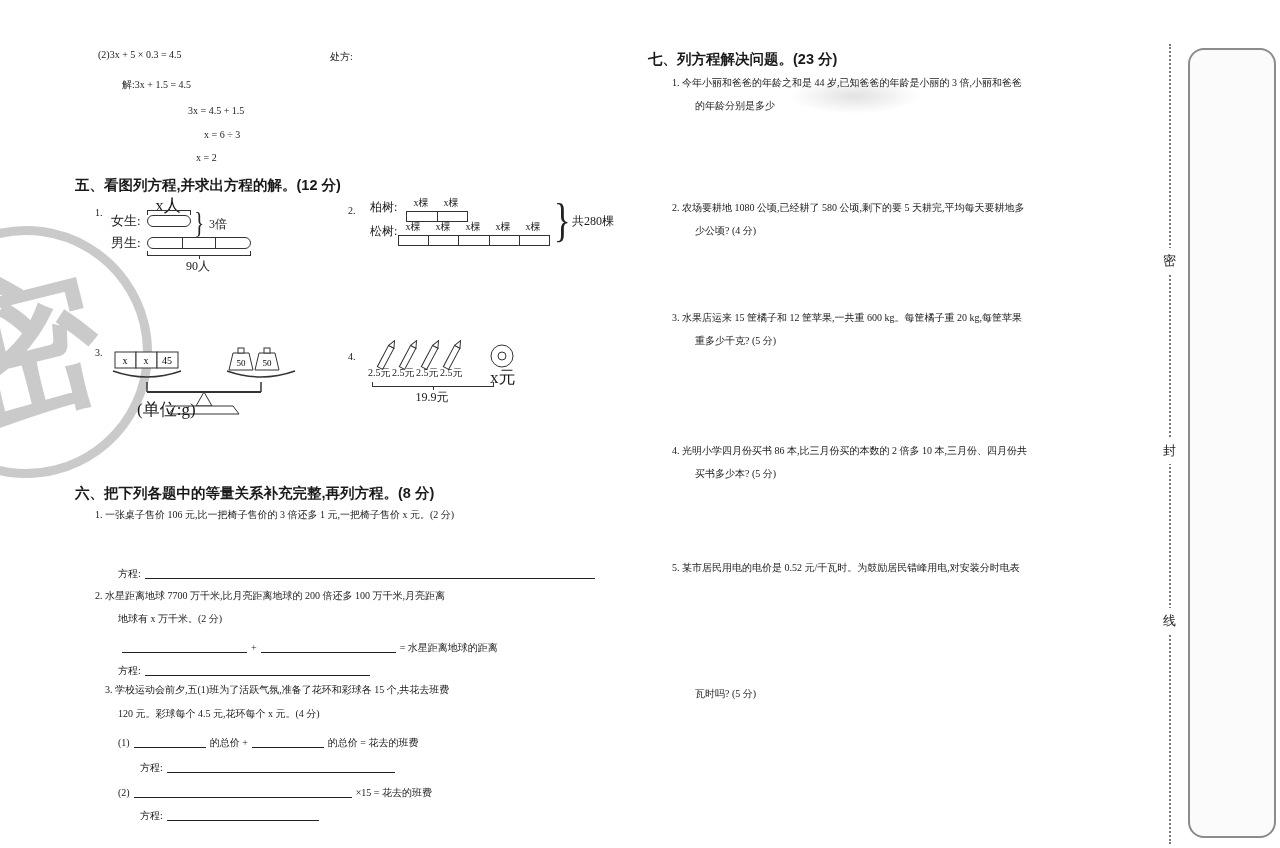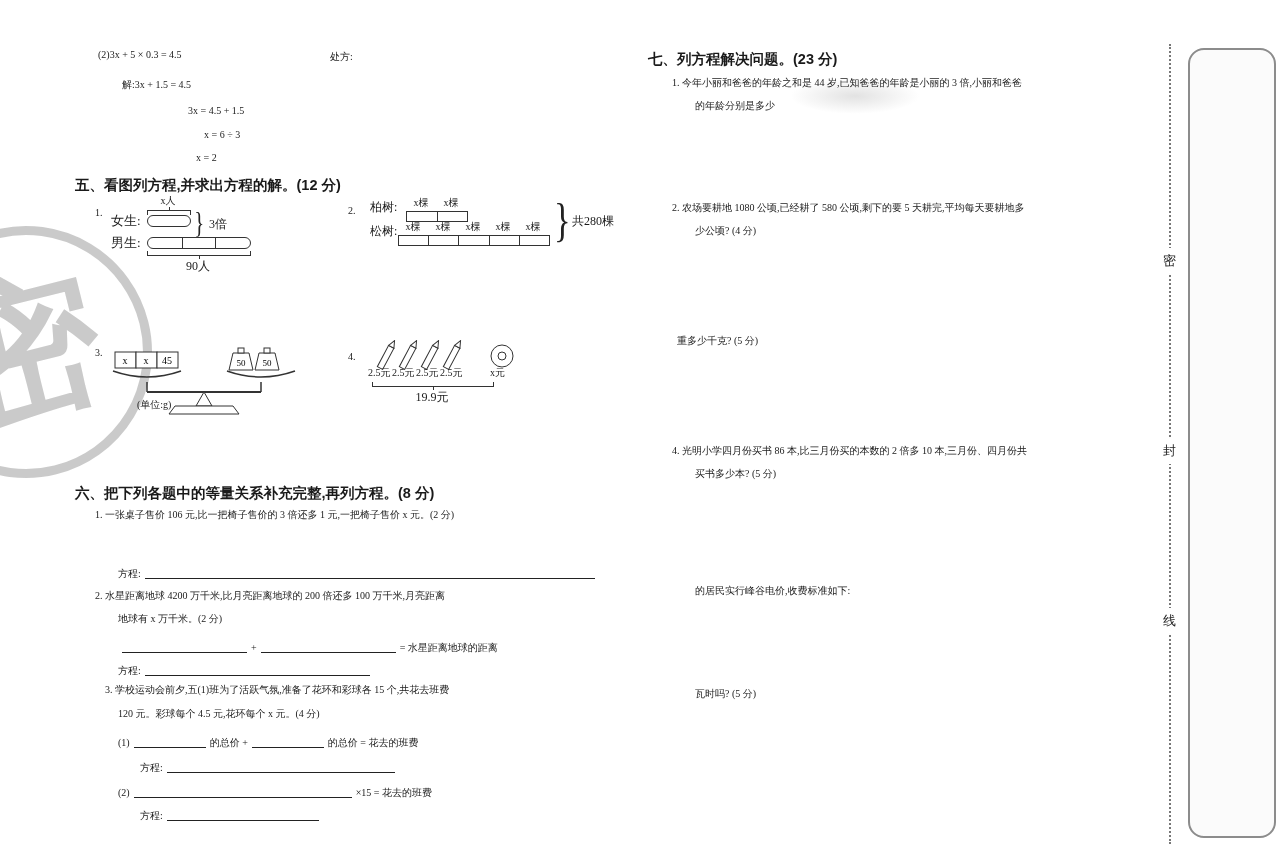--- a/index.html
+++ b/index.html
@@ -2,21 +2,21 @@
 <html><head>
 <meta charset="utf-8">
 <style>
   html,body{margin:0;padding:0;background:#e8e8e8;}
   .page{position:relative;width:1280px;height:848px;background:#ffffff;overflow:hidden;
         font-family:"Liberation Serif","DejaVu Serif",serif;color:#1a1a1a;}
   .abs{position:absolute;}
   .t{font-size:10px;white-space:nowrap;line-height:1.35;}
   .t13{font-size:13px;white-space:nowrap;}
   .t12{font-size:12px;white-space:nowrap;}
-  .t11{font-size:10px;white-space:nowrap;}
+  .t11{font-size:17px;white-space:nowrap;}
   .t10{font-size:10px;white-space:nowrap;}
   .bold{font-weight:700;font-family:"Liberation Sans","DejaVu Sans",sans-serif;font-size:14.5px;}
   .blank{display:inline-block;border-bottom:1px solid #222;height:15px;vertical-align:-2px;margin:0 4px;}
   .capsule{border:1px solid #333;border-radius:6px;background:#fff;}
   .seg-line{position:absolute;top:0;bottom:0;width:1px;background:#333;}
   .ubrace{border-left:1px solid #333;border-right:1px solid #333;border-bottom:1px solid #333;height:4px;}
   .ubrace::after{content:"";position:absolute;left:50%;top:4px;width:1px;height:4px;background:#333;}
   .obrace{border-left:1px solid #333;border-right:1px solid #333;border-top:1px solid #333;height:4px;}
   .obrace::after{content:"";position:absolute;left:50%;top:-4px;width:1px;height:4px;background:#333;}
   .rbrace{font-size:46px;line-height:1;color:#222;transform:scaleX(.75);transform-origin:left center;}
@@ -156,21 +156,21 @@
     <span class="abs t12" style="left:24px;top:49px;width:120px;text-align:center">19.9元</span>
   </div>
 
   <div class="abs bold" style="left:75px;top:484px">六、把下列各题中的等量关系补充完整,再列方程。(8 分)</div>
 
   <div class="abs t" style="left:95px;top:508px">1. 一张桌子售价 106 元,比一把椅子售价的 3 倍还多 1 元,一把椅子售价 x 元。(2 分)</div>
   <div class="abs t" style="left:118px;top:563px">
     <span>方程:</span><span class="blank" style="width:450px"></span>
   </div>
 
-  <div class="abs t" style="left:95px;top:589px">2. 水星距离地球 4200 万千米,比月亮距离地球的 200 倍还多 100 万千米,月亮距离</div>
+  <div class="abs t" style="left:95px;top:589px">2. 水星距离地球 7700 万千米,比月亮距离地球的 200 倍还多 100 万千米,月亮距离</div>
   <div class="abs t" style="left:118px;top:612px">地球有 x 万千米。(2 分)</div>
   <div class="abs t" style="left:118px;top:637px">
     <span class="blank" style="width:125px"></span><span>+</span><span class="blank" style="width:135px"></span><span>= 水星距离地球的距离</span>
   </div>
   <div class="abs t" style="left:118px;top:660px">
     <span>方程:</span><span class="blank" style="width:225px"></span>
   </div>
 
   <div class="abs t" style="left:105px;top:683px">3. 学校运动会前夕,五(1)班为了活跃气氛,准备了花环和彩球各 15 个,共花去班费</div>
   <div class="abs t" style="left:118px;top:707px">120 元。彩球每个 4.5 元,花环每个 x 元。(4 分)</div>
@@ -189,26 +189,27 @@
 
   <div class="abs bold" style="left:648px;top:50px">七、列方程解决问题。(23 分)</div>
 
   <div class="smudge" style="left:790px;top:78px;width:130px;height:36px"></div>
   <div class="abs t" style="left:672px;top:76px">1. 今年小丽和爸爸的年龄之和是 44 岁,已知爸爸的年龄是小丽的 3 倍,小丽和爸爸</div>
   <div class="abs t" style="left:695px;top:99px">的年龄分别是多少</div>
 
   <div class="abs t" style="left:672px;top:201px">2. 农场要耕地 1080 公顷,已经耕了 580 公顷,剩下的要 5 天耕完,平均每天要耕地多</div>
   <div class="abs t" style="left:695px;top:224px">少公顷? (4 分)</div>
 
-  <div class="abs t" style="left:677px;top:334px">重多少千克? (5 分)</div>
+  <div class="abs t" style="left:672px;top:311px">3. 水果店运来 15 筐橘子和 12 筐苹果,一共重 600 kg。每筐橘子重 20 kg,每筐苹果</div>
+  <div class="abs t" style="left:695px;top:334px">重多少千克? (5 分)</div>
 
   <div class="abs t" style="left:672px;top:444px">4. 光明小学四月份买书 86 本,比三月份买的本数的 2 倍多 10 本,三月份、四月份共</div>
   <div class="abs t" style="left:695px;top:467px">买书多少本? (5 分)</div>
 
-  <div class="abs t" style="left:695px;top:584px">的居民实行峰谷电价,收费标准如下:</div>
+  <div class="abs t" style="left:672px;top:561px">5. 某市居民用电的电价是 0.52 元/千瓦时。为鼓励居民错峰用电,对安装分时电表</div>
 
 
   <div class="abs t" style="left:695px;top:687px">瓦时吗? (5 分)</div>
 
   <div class="abs" style="left:1169px;top:44px;height:800px;border-left:2px dotted #777;z-index:1"></div>
   <span class="seal-char" style="top:248px">密</span>
   <span class="seal-char" style="top:438px">封</span>
   <span class="seal-char" style="top:608px">线</span>
 
   <div class="edgebox"></div>

